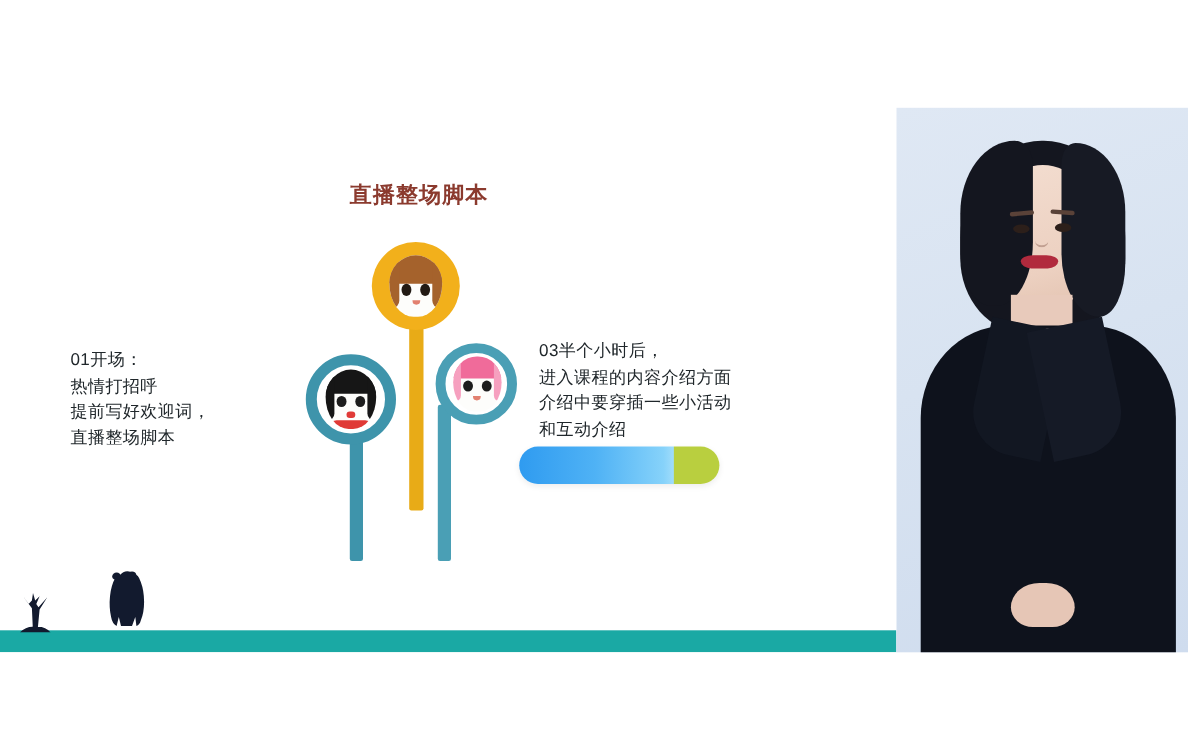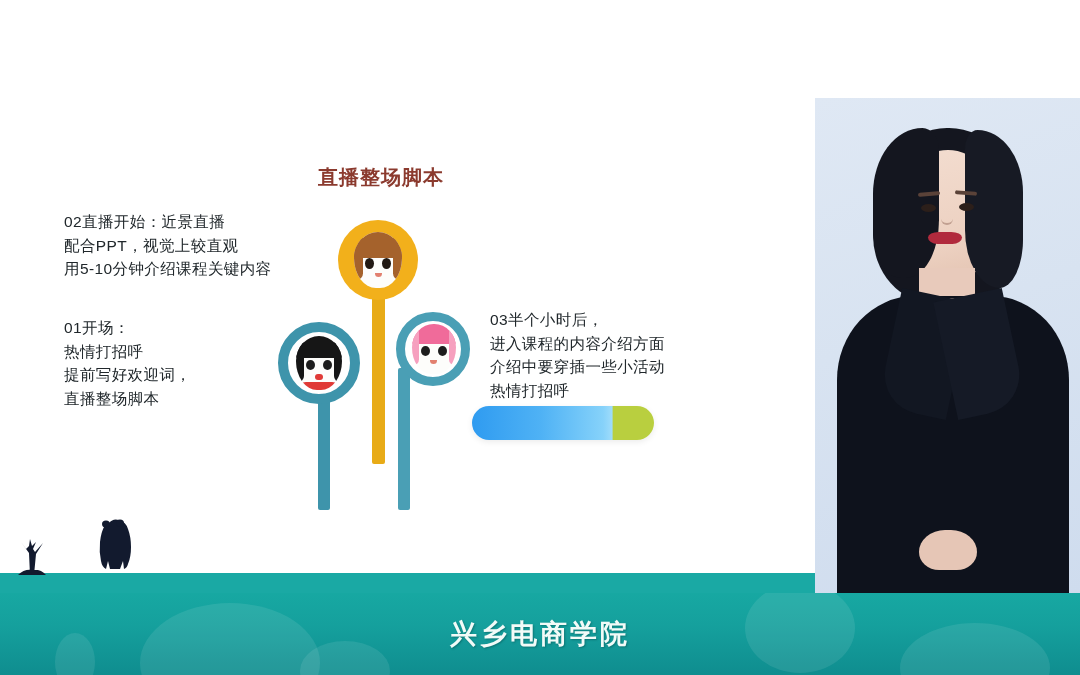--- a/index.html
+++ b/index.html
@@ -279,31 +279,28 @@
 </head>
 <body>
 
 <div id="stage">
 
 
   <div class="slide">
 
     <div class="slide-subtitle">直播整场脚本</div>
 
-    <div class="note note-02">02直播开始：近景直播
-配合PPT，视觉上较直观
-用5-10分钟介绍课程关键内容</div>
     <div class="note note-01">01开场：
 热情打招呼
 提前写好欢迎词，
 直播整场脚本</div>
     <div class="note note-03">03半个小时后，
 进入课程的内容介绍方面
 介绍中要穿插一些小活动
-热情打招呼</div>
+和互动介绍</div>
 
     <div class="pillar" style="left:338px; top:122px; width:82px; height:244px;">
       <div class="stem" style="left:34px; top:62px; width:13px; height:182px; background:#e8ab17;"></div>
       <div class="ring" style="left:0; top:0; width:80px; height:80px; background:#f2b01b;"></div>
       <div class="face" style="left:16px; top:12px; width:48px; height:56px; background:#fdfdfb;
                   border-radius:24px 24px 22px 22px / 26px 26px 30px 30px;">
         <div style="position:absolute;left:-3px;top:-4px;width:54px;height:30px;background:#a5622c;
                     border-radius:27px 27px 6px 6px / 20px 20px 6px 6px;"></div>
         <div style="position:absolute;left:-4px;top:2px;width:13px;height:46px;background:#a5622c;
                     border-radius:8px 2px 9px 9px;"></div>
@@ -381,22 +378,14 @@
     <div class="p-nose"></div>
     <div class="p-lip"></div>
     <div class="p-neck"></div>
     <div class="p-body"></div>
     <div class="p-vneck"></div>
     <div class="p-collar-l"></div>
     <div class="p-collar-r"></div>
     <div class="p-hand"></div>
   </div>
 
-  <div class="footer">
-    <div class="blob" style="left:140px; top:10px; width:180px; height:120px;"></div>
-    <div class="blob" style="left:55px; top:40px; width:40px; height:58px;"></div>
-    <div class="blob" style="left:300px; top:48px; width:90px; height:60px;"></div>
-    <div class="blob" style="left:745px; top:-10px; width:110px; height:90px;"></div>
-    <div class="blob" style="left:900px; top:30px; width:150px; height:90px;"></div>
-    <div class="footer-text">兴乡电商学院</div>
-  </div>
 
 </div>
 
 </body></html>

